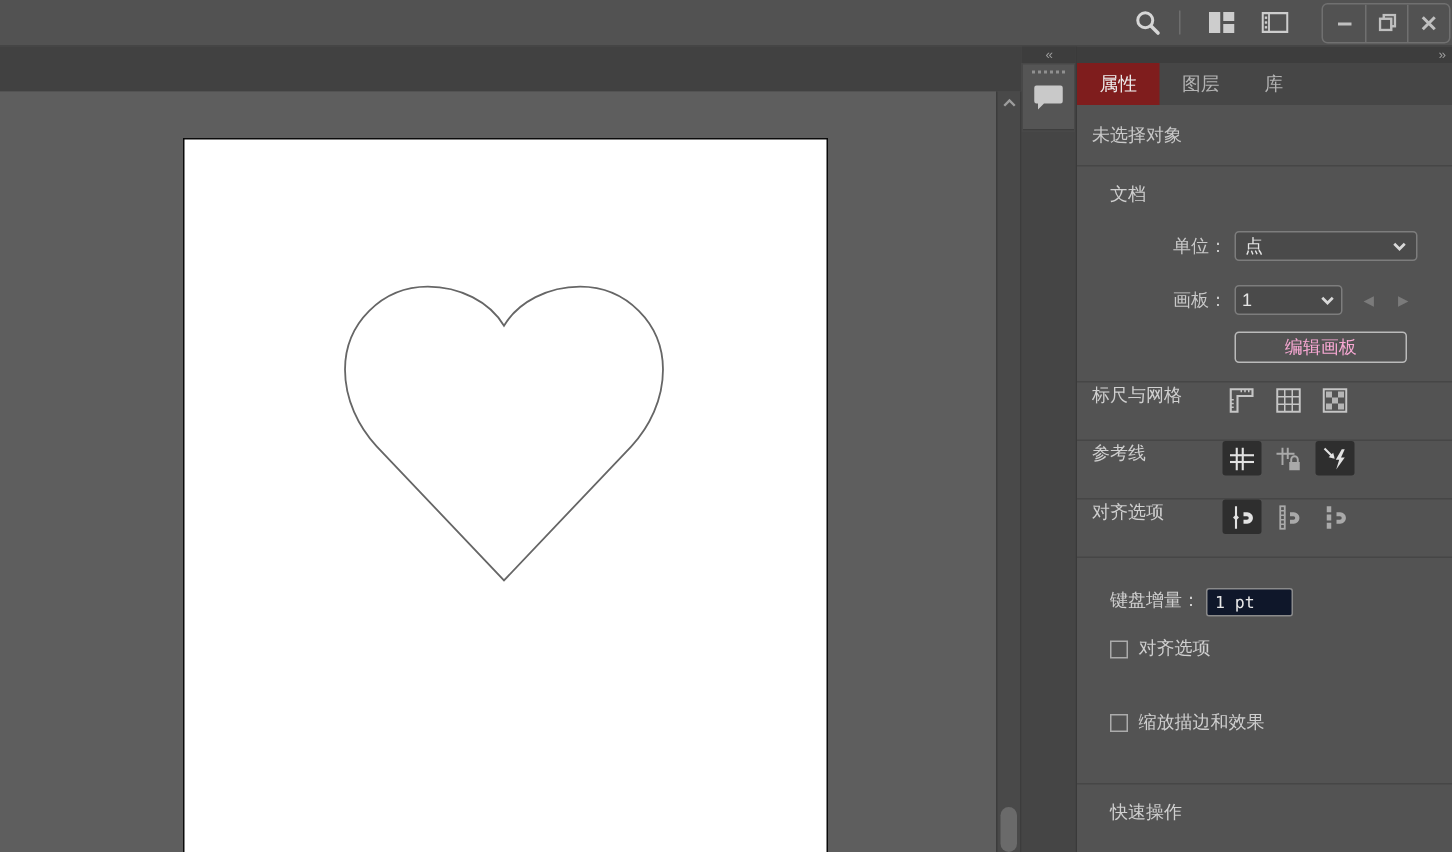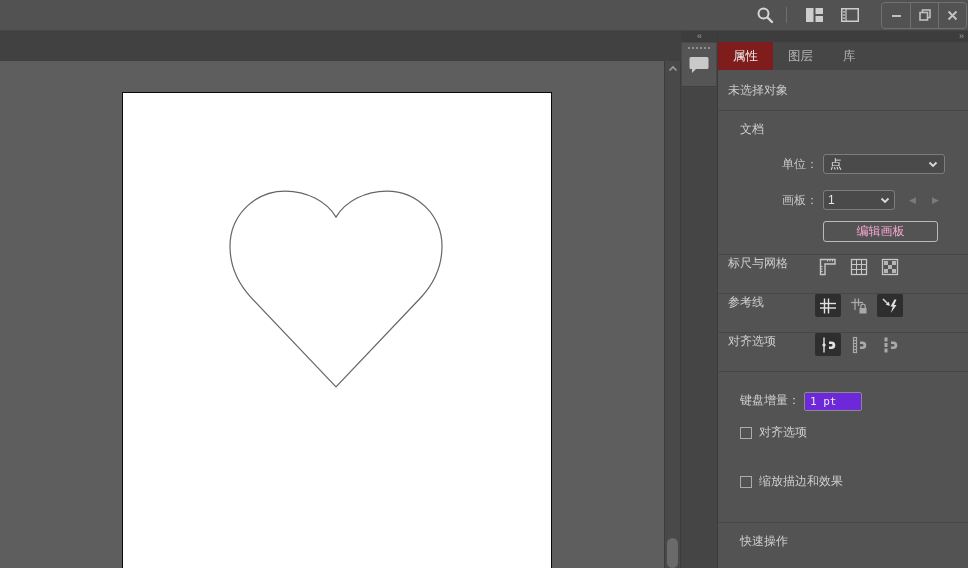--- a/index.html
+++ b/index.html
@@ -58,21 +58,21 @@
   .btn-outline { height:21px; background:transparent; border:1px solid #bababa; border-radius:3px; color:#f9a8d4; font-size:12px; font-family:inherit; cursor:pointer; }
   .edit-art { width:115px; margin:11px 0 12px 83px; display:block; }
 
   .icons-row { display:flex; align-items:flex-start; height:38px; padding-left:10px; }
   .icons-row .r-label { width:87px; flex:none; color:#cfcfcf; }
   .icon-set { display:flex; gap:5px; align-items:center; }
   .tool-btn { width:26px; height:23px; display:flex; align-items:center; justify-content:center; border-radius:2px; }
   .tool-btn.pressed { background:#2e2e2e; }
 
   .kb-row { display:flex; align-items:flex-start; margin-top:10px; }
-  .kb-input { width:58px; height:19px; margin-left:4px; background:#6d28d9; border:1px solid #8a8a8a; border-radius:2px; color:#e8e8e8; font-size:11px; font-family:"DejaVu Sans Mono", monospace; padding:0 5px; }
+  .kb-input { width:58px; height:19px; margin-left:4px; background:#0f172a; border:1px solid #8a8a8a; border-radius:2px; color:#e8e8e8; font-size:11px; font-family:"DejaVu Sans Mono", monospace; padding:0 5px; }
   .chk-row { display:flex; align-items:center; margin-top:13px; }
   .chk { width:12px; height:12px; border:1px solid #ababab; background:transparent; margin-right:7px; flex:none; }
 </style>
 </head>
 <body>
 
 <div class="app">
 
   <div class="topbar">
     <span class="tb-icon">

